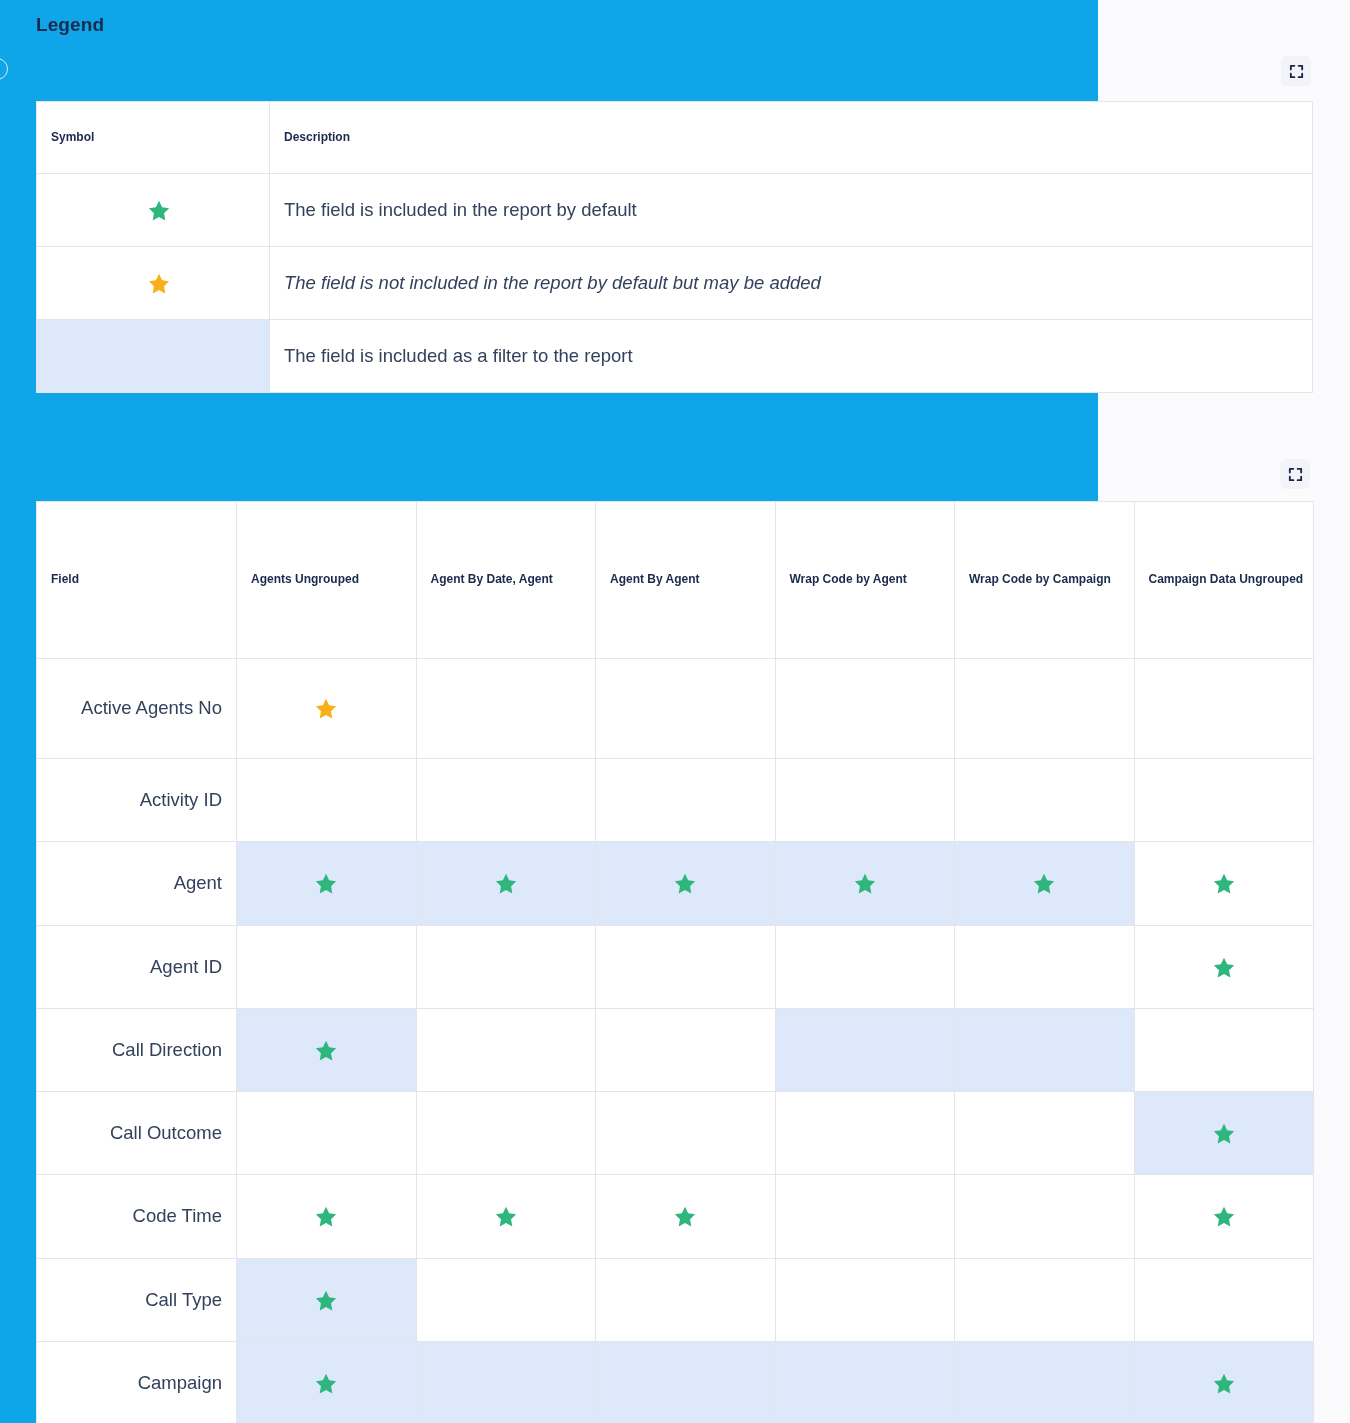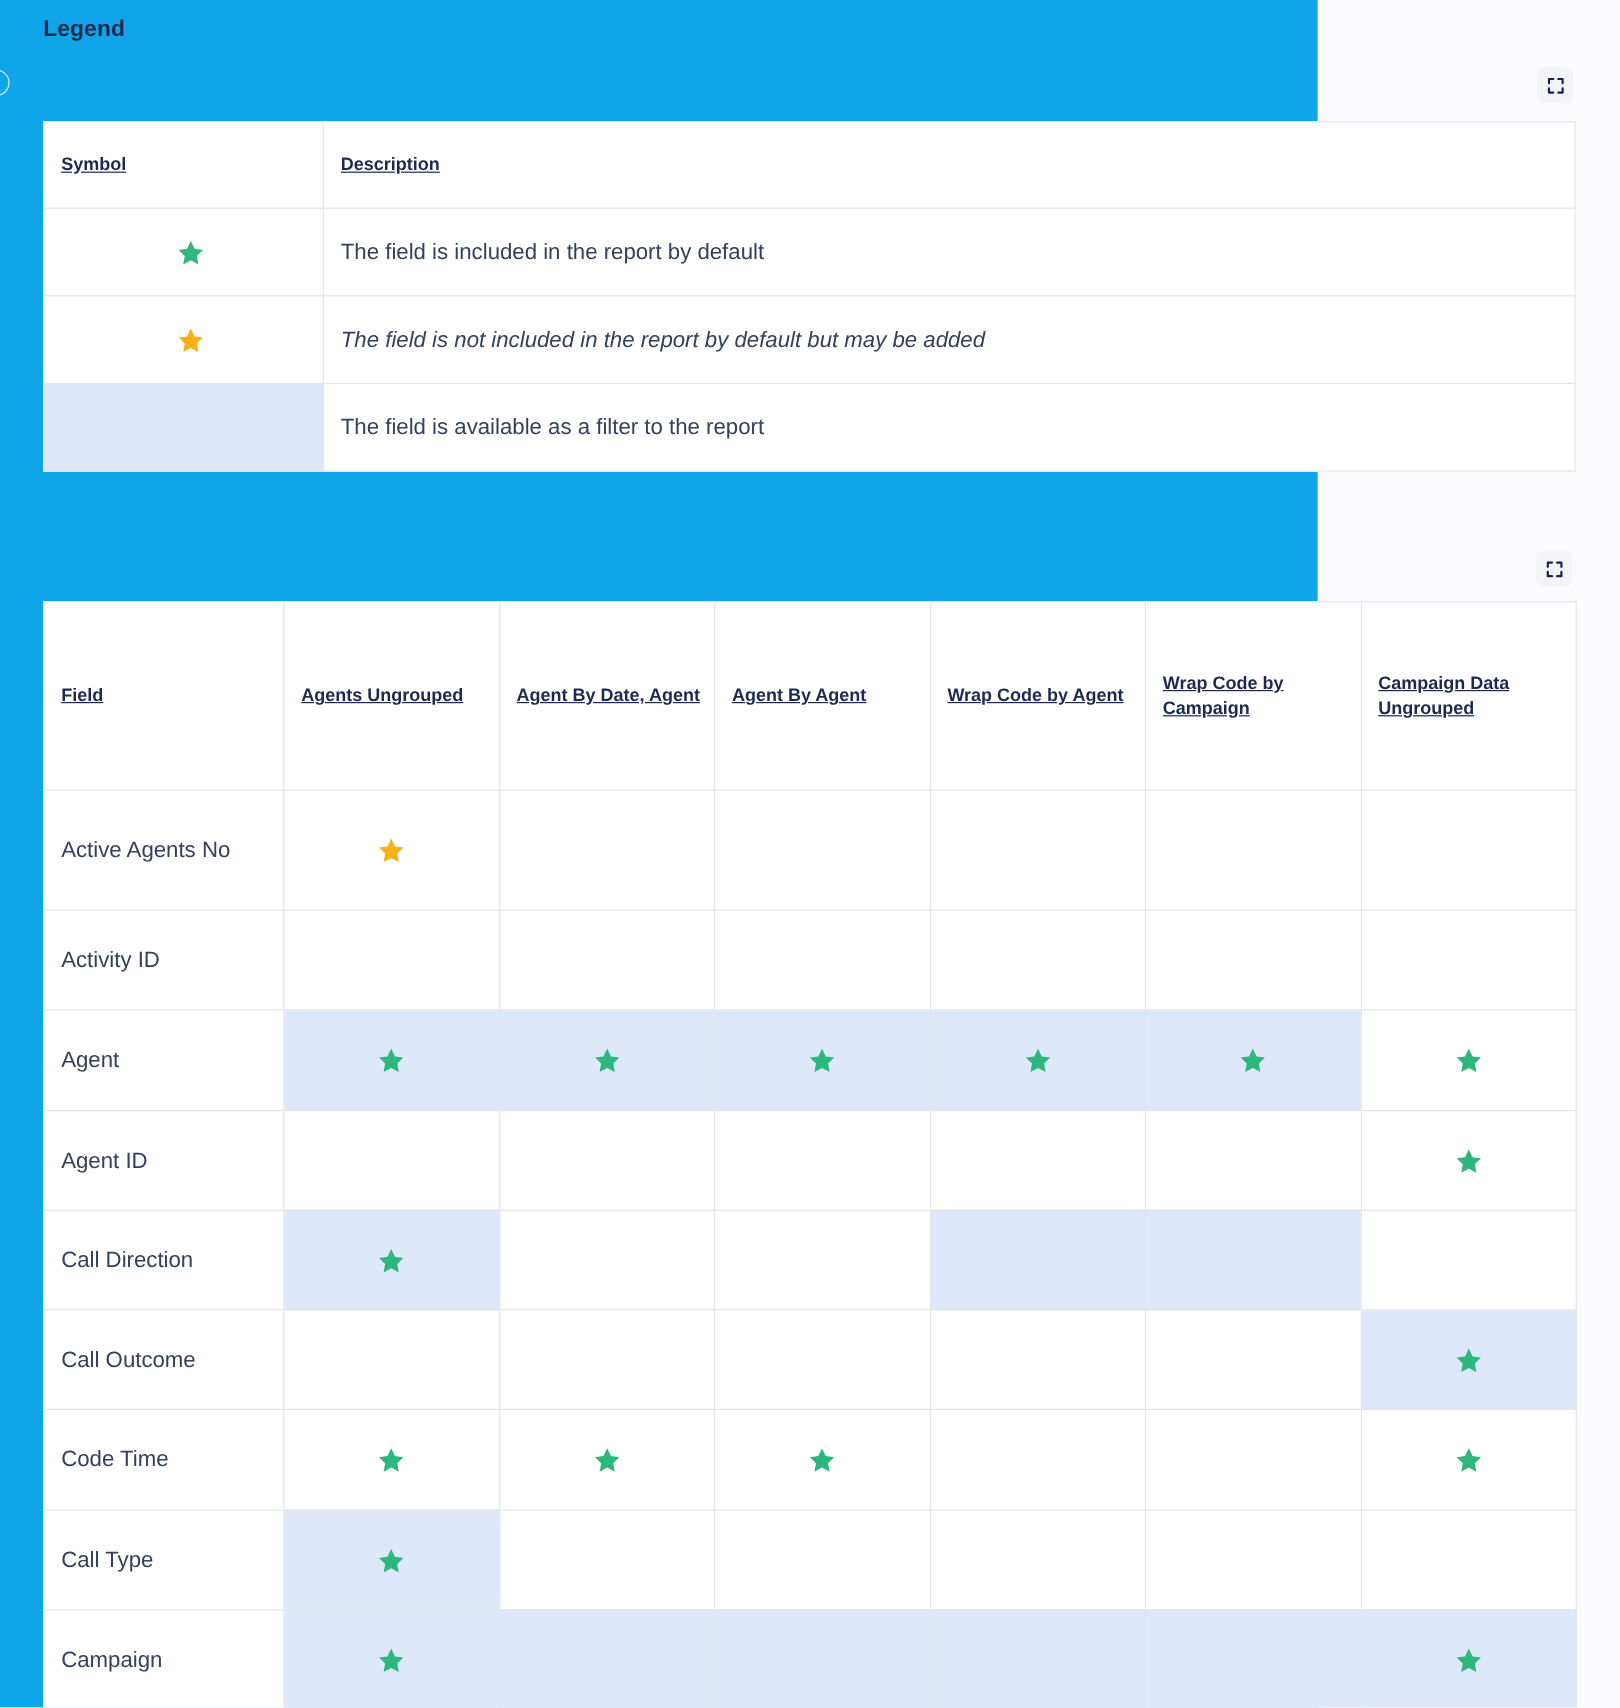--- a/index.html
+++ b/index.html
@@ -62,27 +62,26 @@
     background: #ffffff;
     table-layout: fixed;
   }
   table td, table th {
     border: 1px solid #e3e5ea;
     background: #ffffff;
     vertical-align: middle;
     text-align: left;
   }
   th {
-    font-size: 15px;
+    font-size: 12px;
     font-weight: bold;
     color: #1c2a4e;
     padding: 14px 5px 14px 14px;
     vertical-align: top;
     line-height: 1.42;
-    text-decoration: underline;
   }
   td {
     font-size: 18.5px;
     font-weight: normal;
     color: #33415c;
     padding: 12px 14px;
     line-height: 1.42;
   }
 
   
@@ -107,21 +106,21 @@
   #fields-table {
     left: 36px;
     top: 501px;
     width: 1277px;
   }
   #fields-table col.c-field { width: 200px; }
   #fields-table col.c-col   { width: 179.5px; }
   #fields-table thead th { height: 157px; }
   #fields-table tbody td { height: 74px; text-align: center; padding: 0; }
   #fields-table tbody td.field-name {
-    text-align: left;
+    text-align: right;
     padding: 28px 14px;
     font-size: 18.5px;
     color: #33415c;
     vertical-align: middle;
     line-height: 1.42;
   }
   #fields-table tbody tr.tall td { height: 100px; }
 
   
   td.filter { background: #dde8fb !important; }
@@ -182,21 +181,21 @@
           <td>The field is included in the report by default</td>
         </tr>
         <tr class="r2">
           <td class="sym-cell"><span class="star"><svg width="24" height="24" viewBox="0 0 24 24" fill="#f9b018">
                 <path d="M12 1.8l3.12 6.55 7.03.96-5.1 4.98 1.25 7.1L12 17.95 5.7 21.39l1.25-7.1-5.1-4.98 7.03-.96z"></path>
               </svg></span></td>
           <td>The field is not included in the report by default but may be added</td>
         </tr>
         <tr class="r3">
           <td class="sym-cell filter"></td>
-          <td>The field is available as a filter to the report</td>
+          <td>The field is included as a filter to the report</td>
         </tr>
       </tbody>
   </table>
 
   <table id="fields-table">
     <colgroup>
       <col class="c-field">
         <col class="c-col">
         <col class="c-col">
         <col class="c-col">

